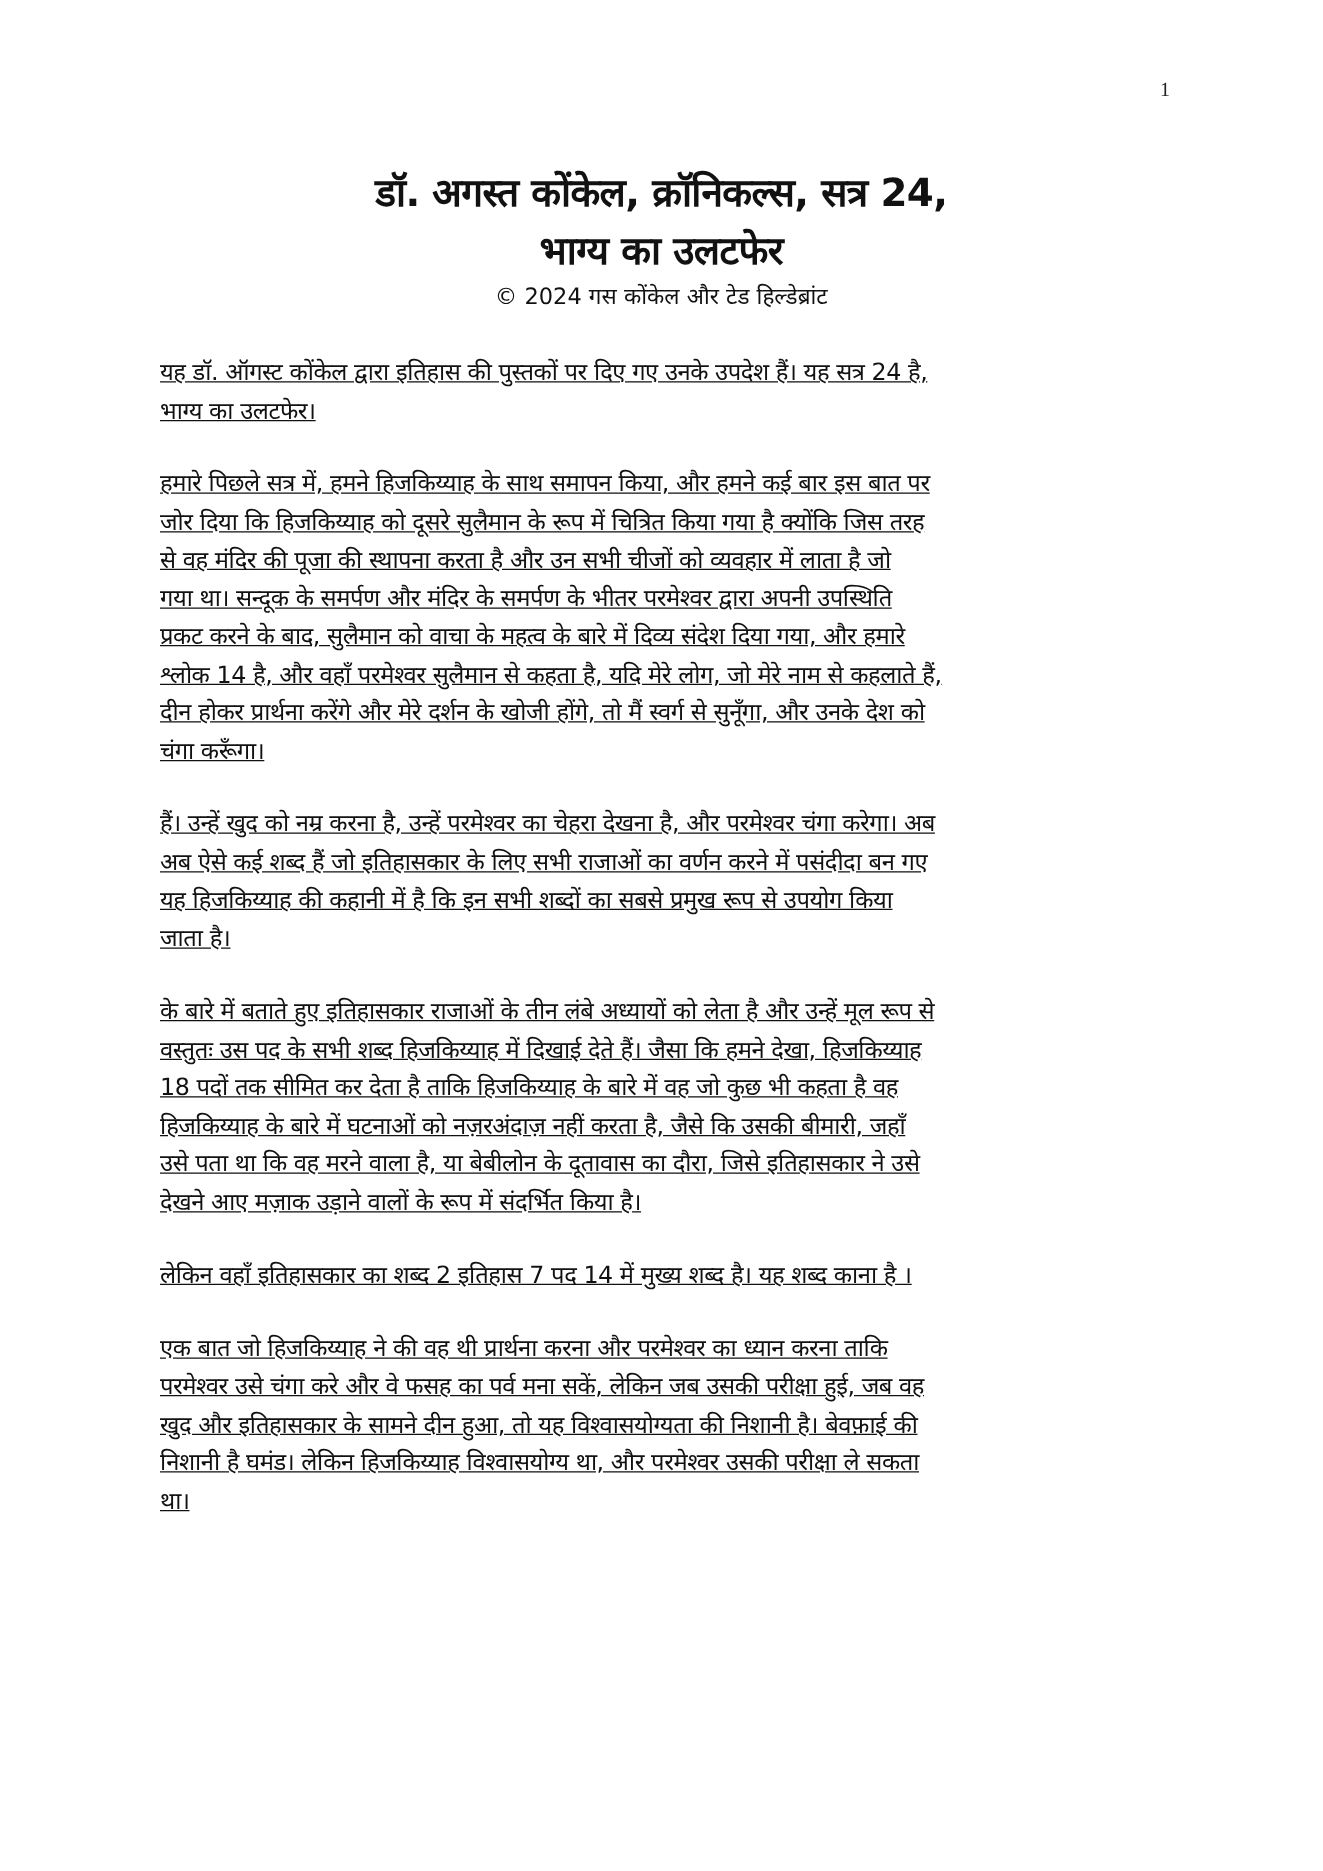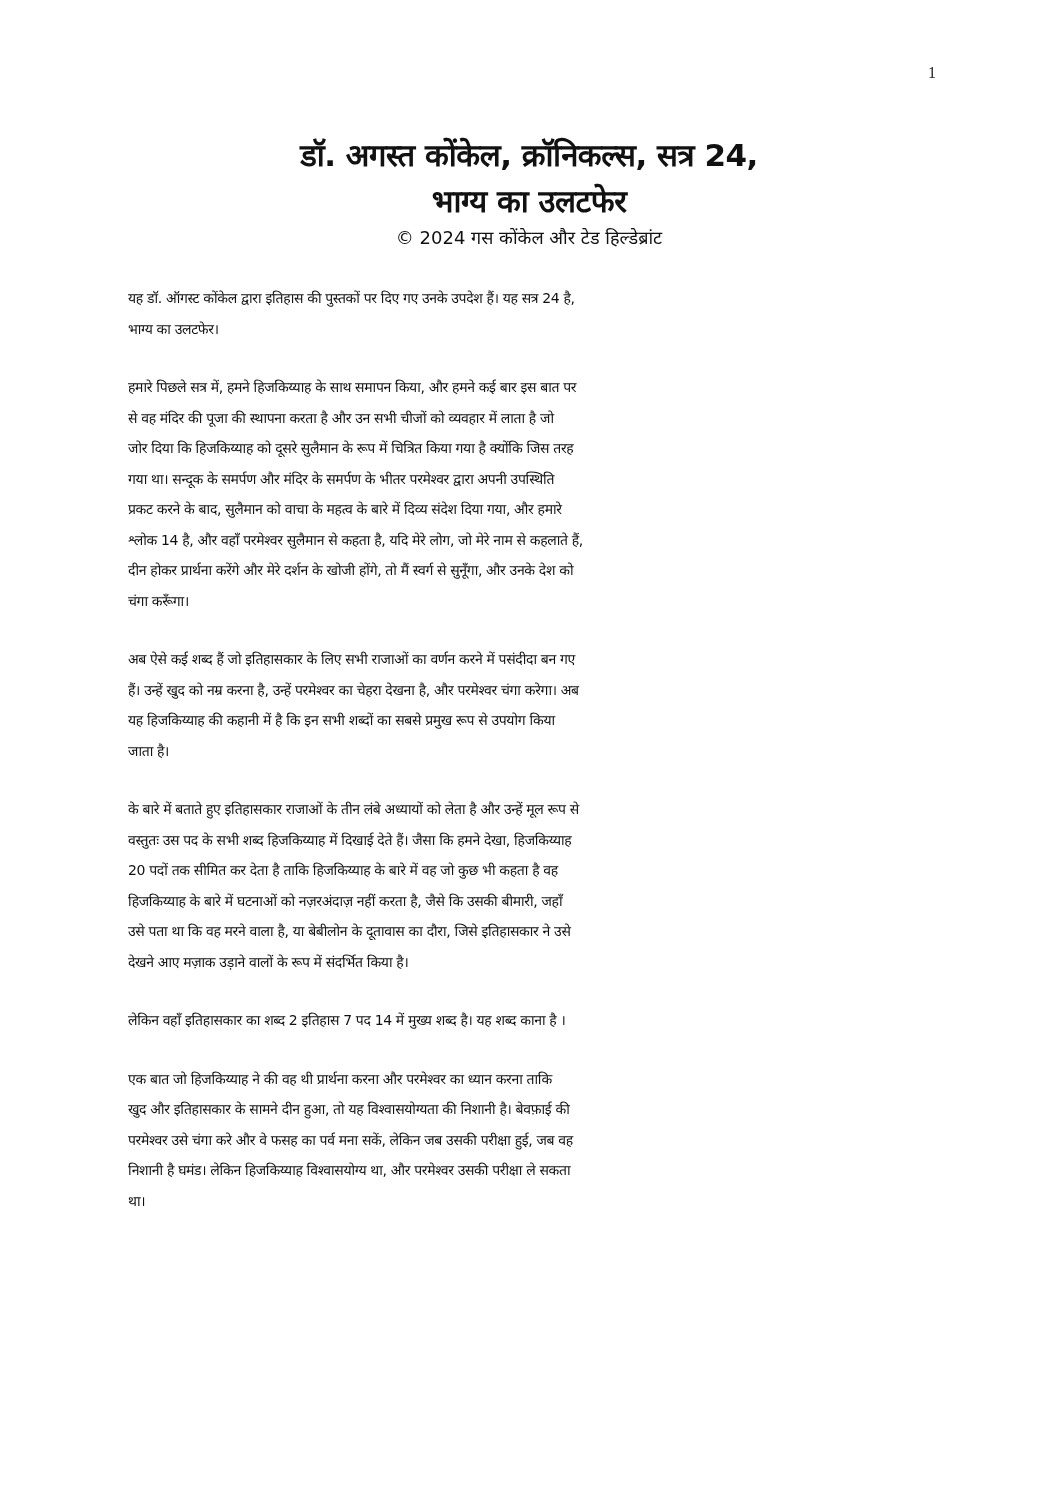--- a/index.html
+++ b/index.html
@@ -47,24 +47,25 @@
       position: absolute;
       top: 283px;
       left: 128px;
       width: 810px;
     }
     .paragraph {
       margin: 0 0 28px 0;
     }
     .line {
       display: block;
-      font-size: 14px;
+      font-size: 19px;
       line-height: 30.5px;
       white-space: nowrap;
       letter-spacing: -0.35px;
+      text-decoration: underline;
     }
   </style>
 </head>
 <body>
 
 <div class="page-number">1</div>
 
 <div class="title-block">
   <div class="title-line">डॉ. अगस्त कोंकेल, क्रॉनिकल्स, सत्र 24,</div>
   <div class="title-line">भाग्य का उलटफेर</div>
@@ -72,49 +73,49 @@
 </div>
 
 <div class="body-text">
   <p class="paragraph">
     <span class="line">यह डॉ. ऑगस्ट कोंकेल द्वारा इतिहास की पुस्तकों पर दिए गए उनके उपदेश हैं। यह सत्र 24 है,</span>
     <span class="line">भाग्य का उलटफेर।</span>
   </p>
 
   <p class="paragraph">
     <span class="line">हमारे पिछले सत्र में, हमने हिजकिय्याह के साथ समापन किया, और हमने कई बार इस बात पर</span>
+    <span class="line">जोर दिया कि हिजकिय्याह को दूसरे सुलैमान के रूप में चित्रित किया गया है क्योंकि जिस तरह</span>
     <span class="line">से वह मंदिर की पूजा की स्थापना करता है और उन सभी चीजों को व्यवहार में लाता है जो</span>
-    <span class="line">जोर दिया कि हिजकिय्याह को दूसरे सुलैमान के रूप में चित्रित किया गया है क्योंकि जिस तरह</span>
     <span class="line">गया था। सन्दूक के समर्पण और मंदिर के समर्पण के भीतर परमेश्वर द्वारा अपनी उपस्थिति</span>
     <span class="line">प्रकट करने के बाद, सुलैमान को वाचा के महत्व के बारे में दिव्य संदेश दिया गया, और हमारे</span>
     <span class="line">श्लोक 14 है, और वहाँ परमेश्वर सुलैमान से कहता है, यदि मेरे लोग, जो मेरे नाम से कहलाते हैं,</span>
     <span class="line">दीन होकर प्रार्थना करेंगे और मेरे दर्शन के खोजी होंगे, तो मैं स्वर्ग से सुनूँगा, और उनके देश को</span>
     <span class="line">चंगा करूँगा।</span>
   </p>
 
   <p class="paragraph">
+    <span class="line">हैं। उन्हें खुद को नम्र करना है, उन्हें परमेश्वर का चेहरा देखना है, और परमेश्वर चंगा करेगा। अब</span>
     <span class="line">अब ऐसे कई शब्द हैं जो इतिहासकार के लिए सभी राजाओं का वर्णन करने में पसंदीदा बन गए</span>
-    <span class="line">हैं। उन्हें खुद को नम्र करना है, उन्हें परमेश्वर का चेहरा देखना है, और परमेश्वर चंगा करेगा। अब</span>
     <span class="line">यह हिजकिय्याह की कहानी में है कि इन सभी शब्दों का सबसे प्रमुख रूप से उपयोग किया</span>
     <span class="line">जाता है।</span>
   </p>
 
   <p class="paragraph">
     <span class="line">के बारे में बताते हुए इतिहासकार राजाओं के तीन लंबे अध्यायों को लेता है और उन्हें मूल रूप से</span>
     <span class="line">वस्तुतः उस पद के सभी शब्द हिजकिय्याह में दिखाई देते हैं। जैसा कि हमने देखा, हिजकिय्याह</span>
-    <span class="line">20 पदों तक सीमित कर देता है ताकि हिजकिय्याह के बारे में वह जो कुछ भी कहता है वह</span>
+    <span class="line">18 पदों तक सीमित कर देता है ताकि हिजकिय्याह के बारे में वह जो कुछ भी कहता है वह</span>
     <span class="line">हिजकिय्याह के बारे में घटनाओं को नज़रअंदाज़ नहीं करता है, जैसे कि उसकी बीमारी, जहाँ</span>
     <span class="line">उसे पता था कि वह मरने वाला है, या बेबीलोन के दूतावास का दौरा, जिसे इतिहासकार ने उसे</span>
     <span class="line">देखने आए मज़ाक उड़ाने वालों के रूप में संदर्भित किया है।</span>
   </p>
 
   <p class="paragraph">
     <span class="line">लेकिन वहाँ इतिहासकार का शब्द 2 इतिहास 7 पद 14 में मुख्य शब्द है। यह शब्द काना है ।</span>
   </p>
 
   <p class="paragraph">
     <span class="line">एक बात जो हिजकिय्याह ने की वह थी प्रार्थना करना और परमेश्वर का ध्यान करना ताकि</span>
+    <span class="line">परमेश्वर उसे चंगा करे और वे फसह का पर्व मना सकें, लेकिन जब उसकी परीक्षा हुई, जब वह</span>
     <span class="line">खुद और इतिहासकार के सामने दीन हुआ, तो यह विश्वासयोग्यता की निशानी है। बेवफ़ाई की</span>
-    <span class="line">परमेश्वर उसे चंगा करे और वे फसह का पर्व मना सकें, लेकिन जब उसकी परीक्षा हुई, जब वह</span>
     <span class="line">निशानी है घमंड। लेकिन हिजकिय्याह विश्वासयोग्य था, और परमेश्वर उसकी परीक्षा ले सकता</span>
     <span class="line">था।</span>
   </p>
 </div>
 
 </body></html>

